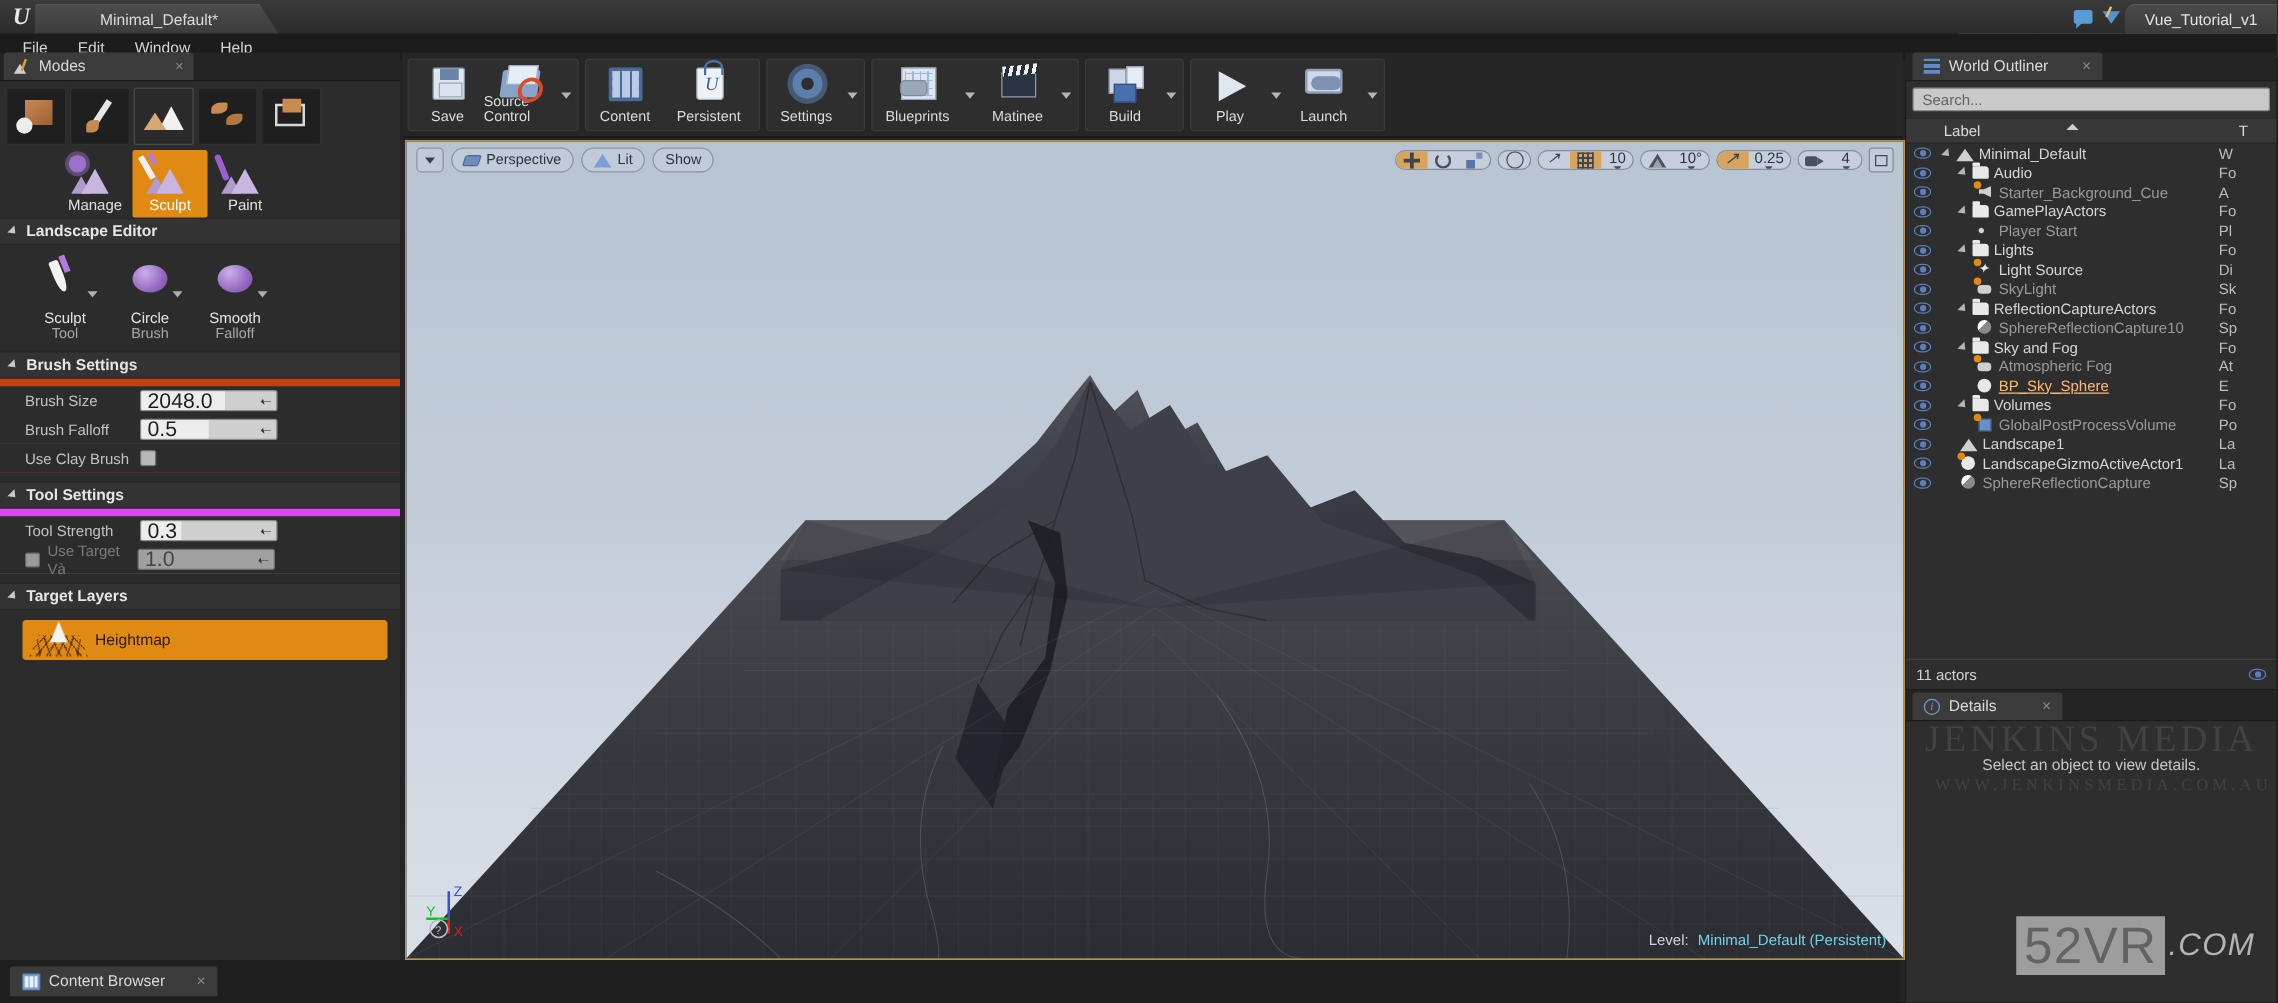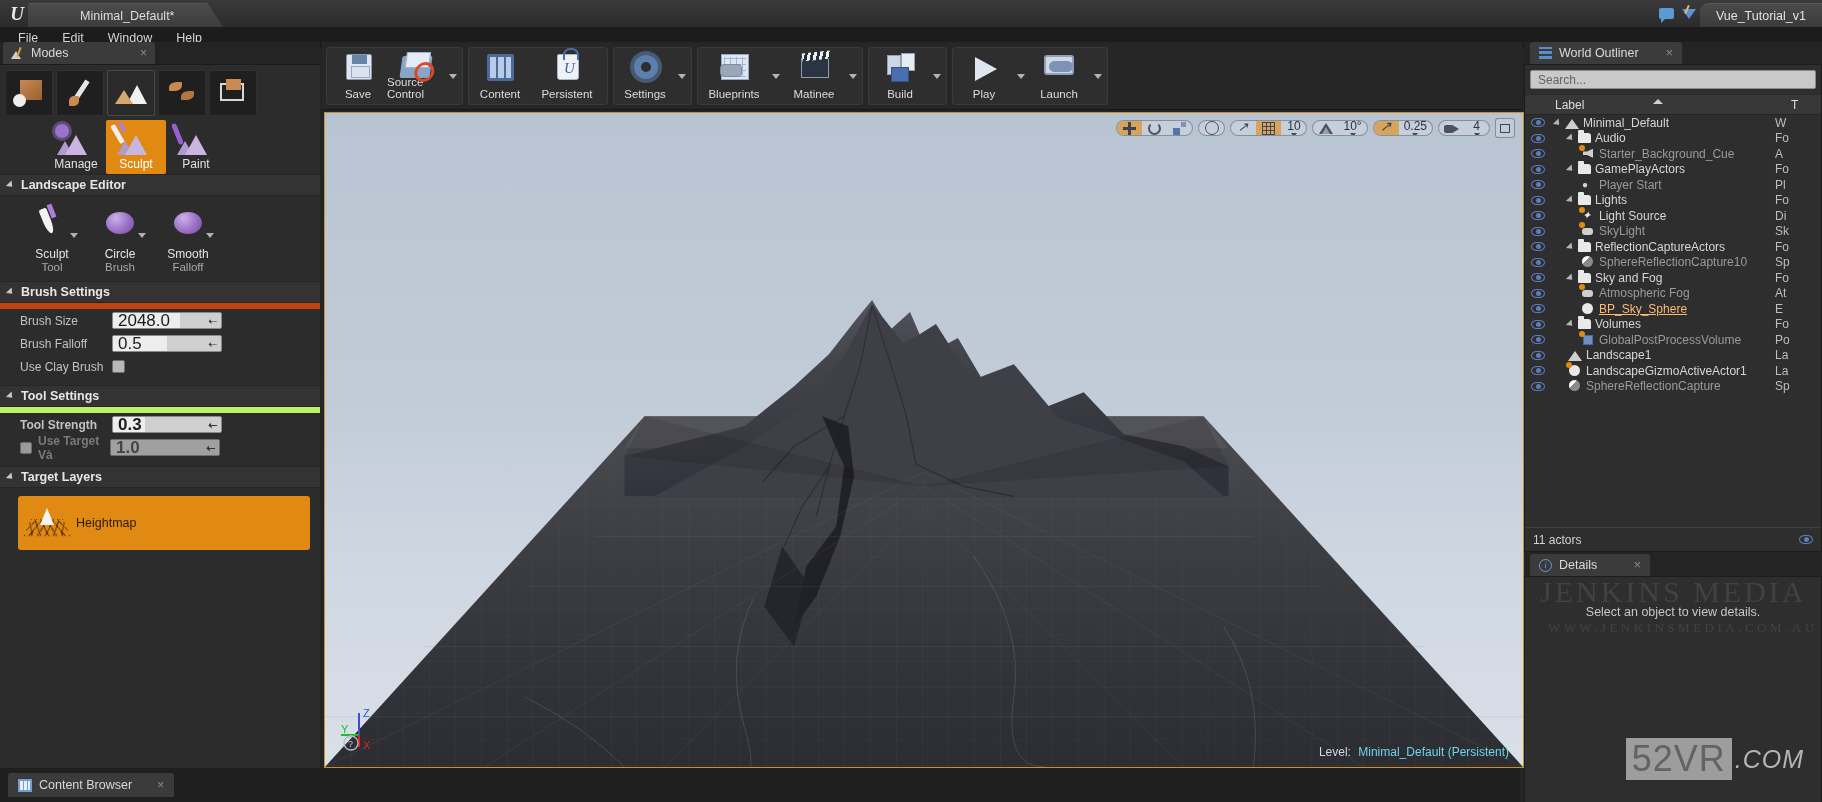--- a/index.html
+++ b/index.html
@@ -160,21 +160,21 @@
   .num-spin {
     position:absolute; right:3px; top:2px; z-index:3; font-size:11px; color:#333;
     transform: scaleX(-1);
   }
   .chk {
     width: 13px; height:13px; background:#b8b8b8; border:1px solid #6f6f6f; border-radius:2px;
   }
   .mini-chk { width:12px;height:12px;background:#9a9a9a;border:1px solid #6a6a6a;border-radius:2px;margin-right:6px;}
 
   .target-layer {
-    margin: 8px 10px 0 18px; height: 54px; background:#e08a13; border-radius:3px;
+    margin: 8px 10px 0 18px; height: 32px; background:#e08a13; border-radius:3px;
     display:flex; align-items:center; gap:10px; padding-left:10px;
   }
   .tl-ico { width:38px;height:30px; position:relative;}
   .tl-grid {
     position:absolute; left:0; bottom:2px; width:38px;height:20px;
     background:
       repeating-linear-gradient(65deg, rgba(60,30,0,.75) 0 1px, transparent 1px 6px),
       repeating-linear-gradient(-65deg, rgba(60,30,0,.75) 0 1px, transparent 1px 6px);
     transform: perspective(30px) rotateX(35deg);
   }
@@ -441,21 +441,21 @@
     position:absolute; left:1540px; top:575px; font-size:30px; letter-spacing:3px;
     color: rgba(200,200,200,0.13); font-family:"Liberation Serif",serif; z-index:50; pointer-events:none;
   }
   .wm2 {
     position:absolute; left:1548px; top:620px; font-size:13px; letter-spacing:3.5px;
     color: rgba(200,200,200,0.13); font-family:"Liberation Serif",serif; z-index:50; pointer-events:none;
   }
   .wm3 {
     position:absolute; right:18px; bottom:22px; display:flex; align-items:center; z-index:60;
   }
-  .wm3 .a { background:#9d9d9d; color:#636363; font-size:36px; padding: 0 6px; letter-spacing:1px;}
+  .wm3 .a { background:#9d9d9d; color:#636363; font-size:41px; padding: 0 6px; letter-spacing:1px;}
   .wm3 .b { color:#b4b4b4; font-size:25px; letter-spacing:1px; padding-left:3px;font-style:italic;}
 </style>
 </head>
 <body>
 
 <div class="app">
 
   <div class="titlebar">
     <div class="ue-logo">U</div>
     <div class="proj-tab">
@@ -612,21 +612,21 @@
         <div class="prop-row">
           <span class="prop-label">Use Clay Brush</span>
           <span class="chk"></span>
         </div>
       </div>
 
       <div class="section-hdr" style="margin-top:7px;">
         <i class="tri"></i>
         <span>Tool Settings</span>
       </div>
-      <div style="padding-top:6px;background:#bef264;font-weight:bold;">
+      <div style="padding-top:6px;background:#d946ef;">
         <div class="prop-row">
           <span class="prop-label">Tool Strength</span>
           <span class="num-field">
             <i class="num-fill" style="width:30%"></i>
             <span class="num-val">0.3</span>
             <i class="num-spin">➝</i>
           </span>
         </div>
         <div class="prop-row">
           <span class="mini-chk"></span>
@@ -814,20 +814,36 @@
       </g>
 
       <g stroke="#9a9aa4" stroke-width="0.8" fill="none" opacity="0.30">
         <path d="M650,260 Q700,330 690,400 T720,470"></path>
         <path d="M430,300 Q400,360 420,430 T400,470"></path>
         <path d="M900,330 Q940,390 930,470"></path>
         <path d="M200,400 Q260,430 300,470"></path>
       </g>
     </svg>
 
+    <div class="vp-toolbar">
+      <div class="vp-caret-btn">
+          <i class="vcaret"></i>
+        </div>
+      <div class="vp-pill">
+        <i class="persp-ico"></i>
+        <span>Perspective</span>
+      </div>
+      <div class="vp-pill">
+        <i class="lit-ico"></i>
+        <span>Lit</span>
+      </div>
+      <div class="vp-pill">
+        <span>Show</span>
+      </div>
+    </div>
 
     <div class="vp-right-tools">
       <div class="tgrp">
         <div class="tg-cell on">
             <i class="gico-move"></i>
           </div>
         <div class="tg-cell">
             <i class="gico-rot"></i>
           </div>
         <div class="tg-cell">

